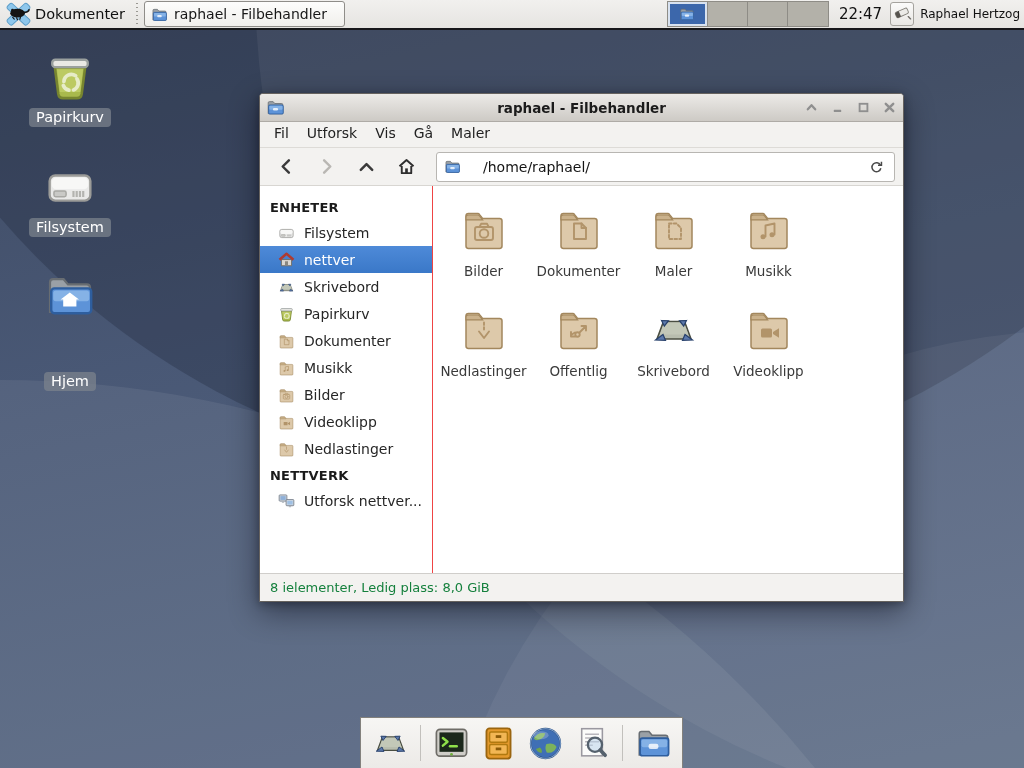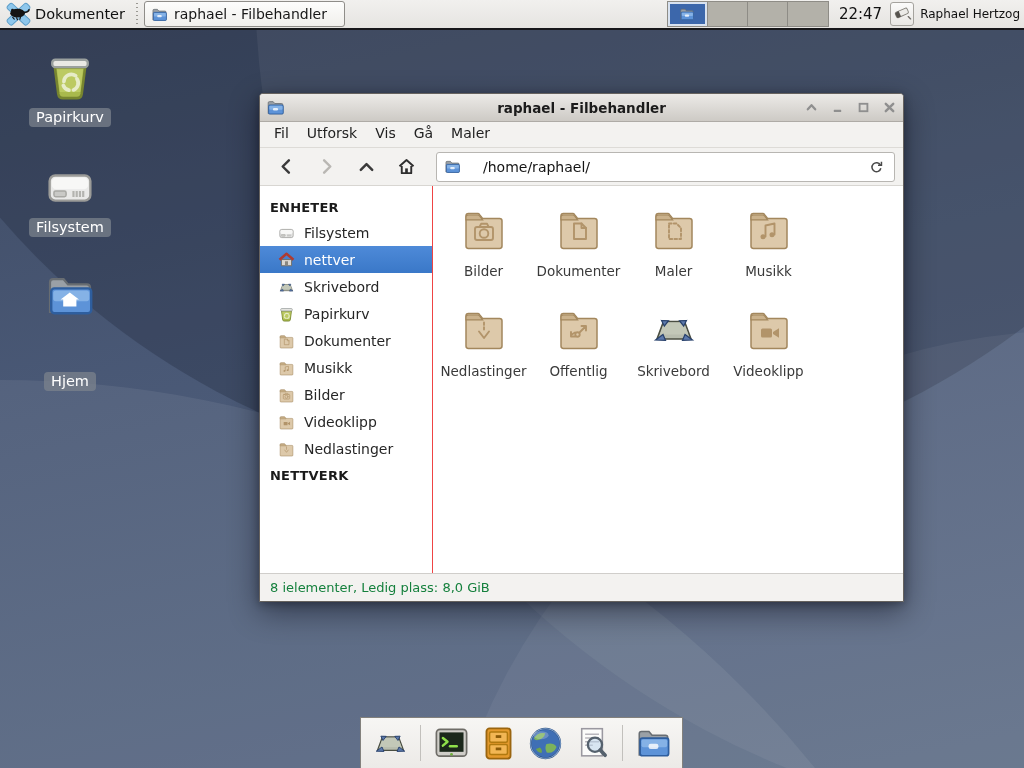--- a/index.html
+++ b/index.html
@@ -393,20 +393,31 @@
               <path d="M6 40 V10 q0-2.4 2.4-2.4 h9.4 q1.1 0 1.8 1 l3 3.8 H39.6 q2.4 0 2.4 2.4 V40 q0 2.4-2.4 2.4 H8.4 Q6 42.4 6 40 Z" fill="#ddc9aa" stroke="#a3875d" stroke-width="1.5"></path>
               <path d="M6 13.8 h16.6 l-3-3.8 q-.7-1-1.8-1 H8.4 Q6 9 6 11 Z" fill="#cbb28c" stroke="#a3875d" stroke-width="1.2"></path>
               <g fill="none" stroke="#b2946a" stroke-width="1.9" stroke-linejoin="round" stroke-linecap="round">
                 <path d="M24 16.5 v8.5" stroke-dasharray="2.4 2.2"></path>
                 <path d="M19 25.5 l5 6.5 5-6.5"></path>
               </g>
             </svg></span>
           <span class="slabel">Nedlastinger</span>
         </div>
         <div class="side-header">NETTVERK</div>
+        <div class="side-item">
+          <span class="sicon"><svg viewBox="0 0 22 20">
+              <rect x="1.5" y="2.5" width="10" height="8" rx="1" fill="#d7dde3" stroke="#66707e" stroke-width="1"></rect>
+              <rect x="3" y="4" width="7" height="5" fill="#8fb0d8"></rect>
+              <path d="M5 11 h3 v1.6 h-3 Z" fill="#aab2ba"></path>
+              <rect x="10.5" y="8.5" width="10" height="8" rx="1" fill="#d7dde3" stroke="#66707e" stroke-width="1"></rect>
+              <rect x="12" y="10" width="7" height="5" fill="#9fc0e4"></rect>
+              <path d="M14 17 h3 v1.4 h-3 Z" fill="#aab2ba"></path>
+            </svg></span>
+          <span class="slabel">Utforsk nettver...</span>
+        </div>
       </div>
     <div class="main-area">
       <div class="file-grid" id="file-grid">
           <div class="file-cell">
             <span class="ficon"><svg viewBox="0 0 48 48">
                 <path d="M6 40 V10 q0-2.4 2.4-2.4 h9.4 q1.1 0 1.8 1 l3 3.8 H39.6 q2.4 0 2.4 2.4 V40 q0 2.4-2.4 2.4 H8.4 Q6 42.4 6 40 Z" fill="#ddc9aa" stroke="#a3875d" stroke-width="1.5"></path>
                 <path d="M6 13.8 h16.6 l-3-3.8 q-.7-1-1.8-1 H8.4 Q6 9 6 11 Z" fill="#cbb28c" stroke="#a3875d" stroke-width="1.2"></path>
                 <g fill="none" stroke="#b2946a" stroke-width="1.9" stroke-linejoin="round" stroke-linecap="round">
                   <rect x="15" y="21" width="18" height="13" rx="2"></rect>
                   <circle cx="24" cy="27.5" r="4.3"></circle>

